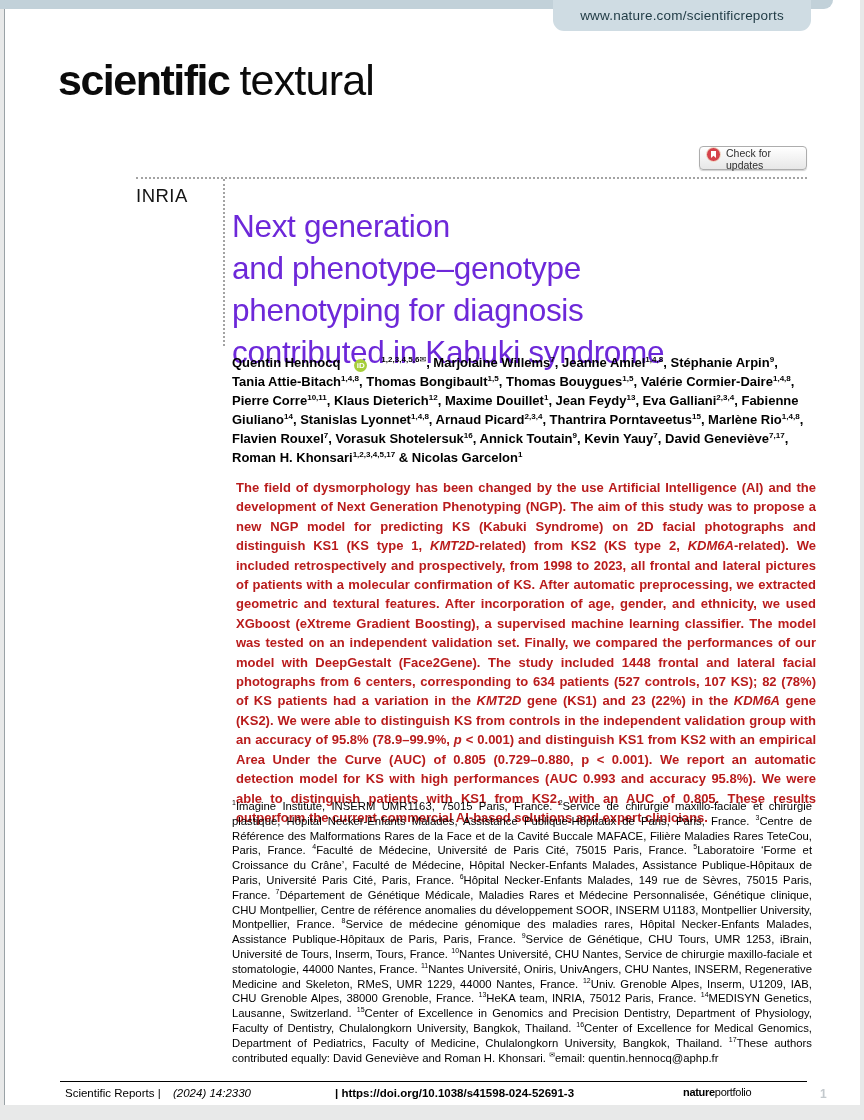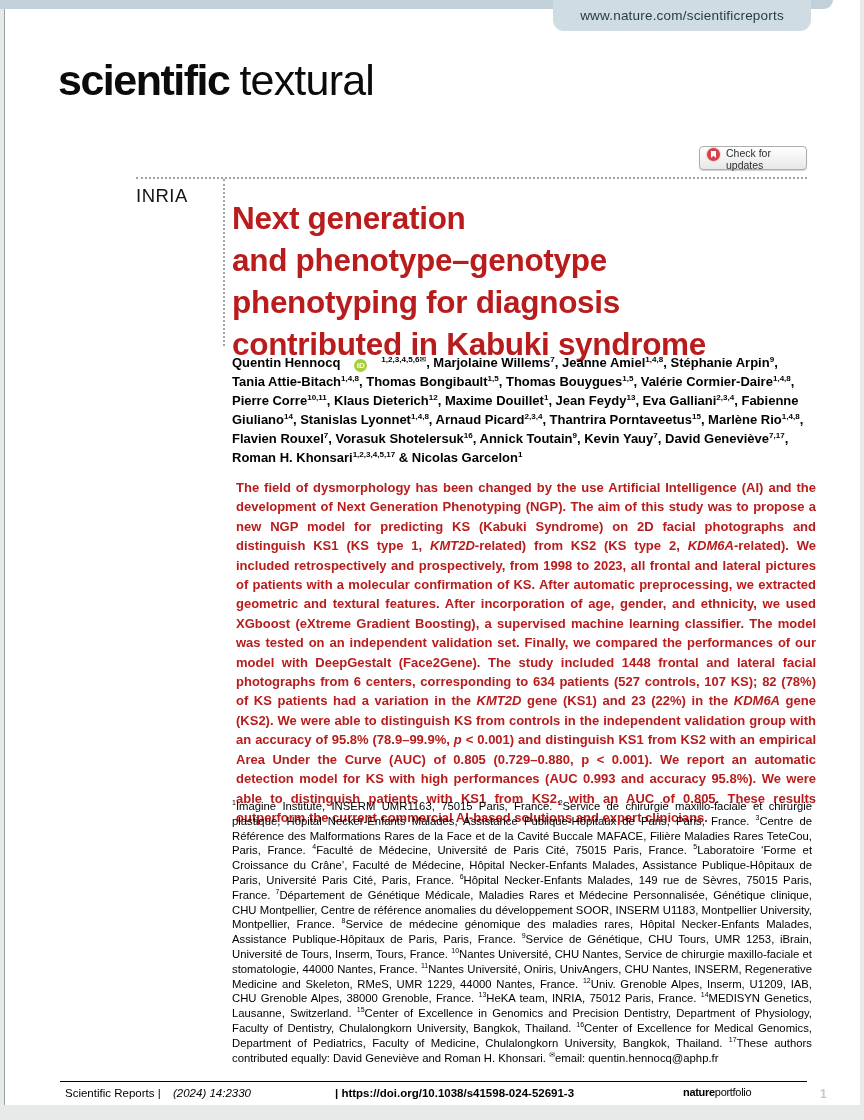--- a/index.html
+++ b/index.html
@@ -56,22 +56,22 @@
   }
   .title-vline{
     position:absolute;left:223px;top:179px;height:167px;
     border-left:2px dotted #a3a3a3;
   }
   .open-label{
     position:absolute;left:136px;top:185px;
     font-size:18.5px;font-weight:500;color:#141414;letter-spacing:0.5px;
   }
   .title{
-    position:absolute;left:232px;top:176px;width:585px;
-    font-size:31.5px;font-weight:700;line-height:42px;color:#b91c1c;
+    position:absolute;left:232px;top:184px;width:585px;
+    font-size:31.5px;font-weight:400;line-height:42px;color:#6d28d9;
     letter-spacing:-0.3px;
   }
   .title-line{display:block;}
   
   .authors{
     position:absolute;left:232px;top:353px;width:580px;
     font-size:13px;font-weight:700;line-height:19px;color:#000;
   }
   sup{font-size:62%;line-height:0;}
   .orcid-icon{

